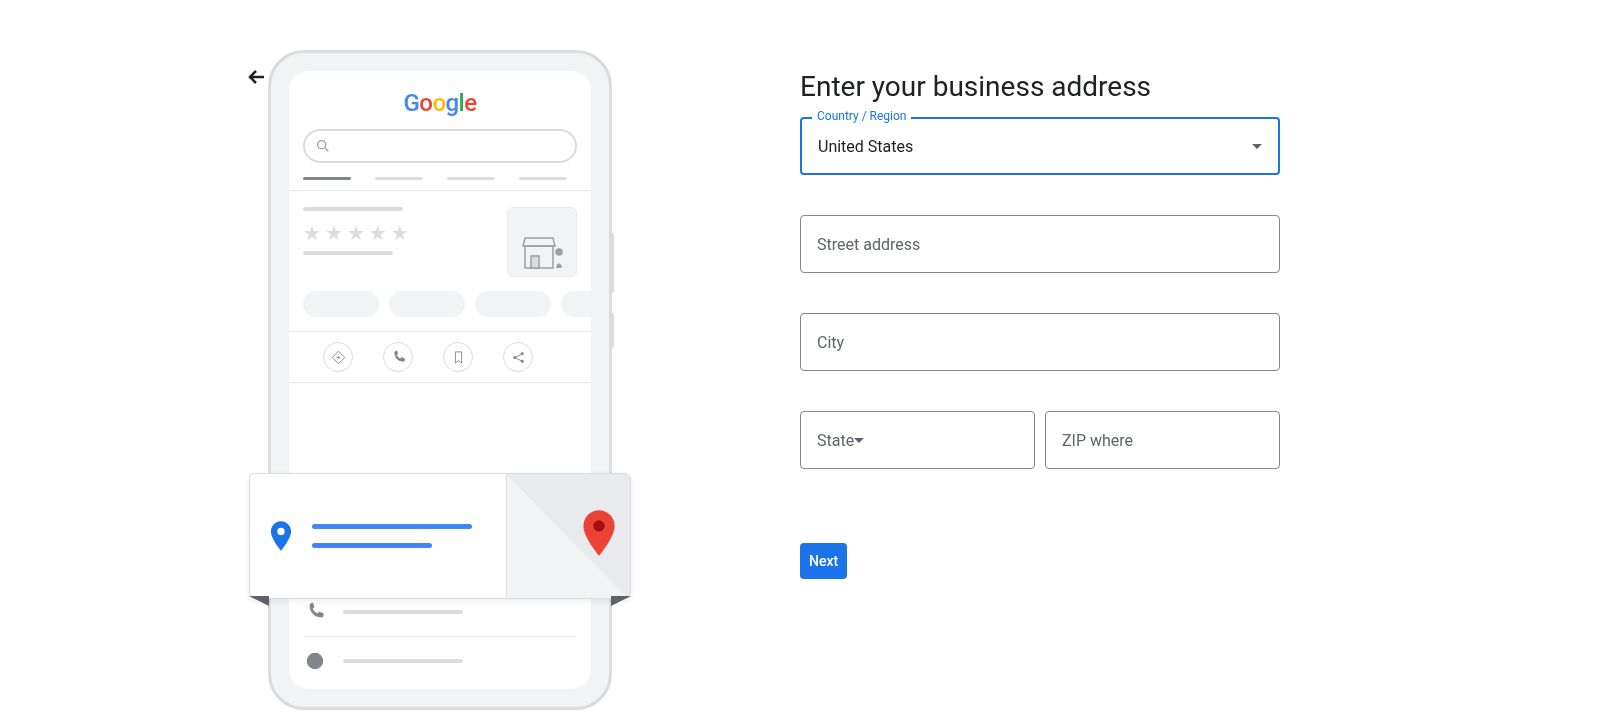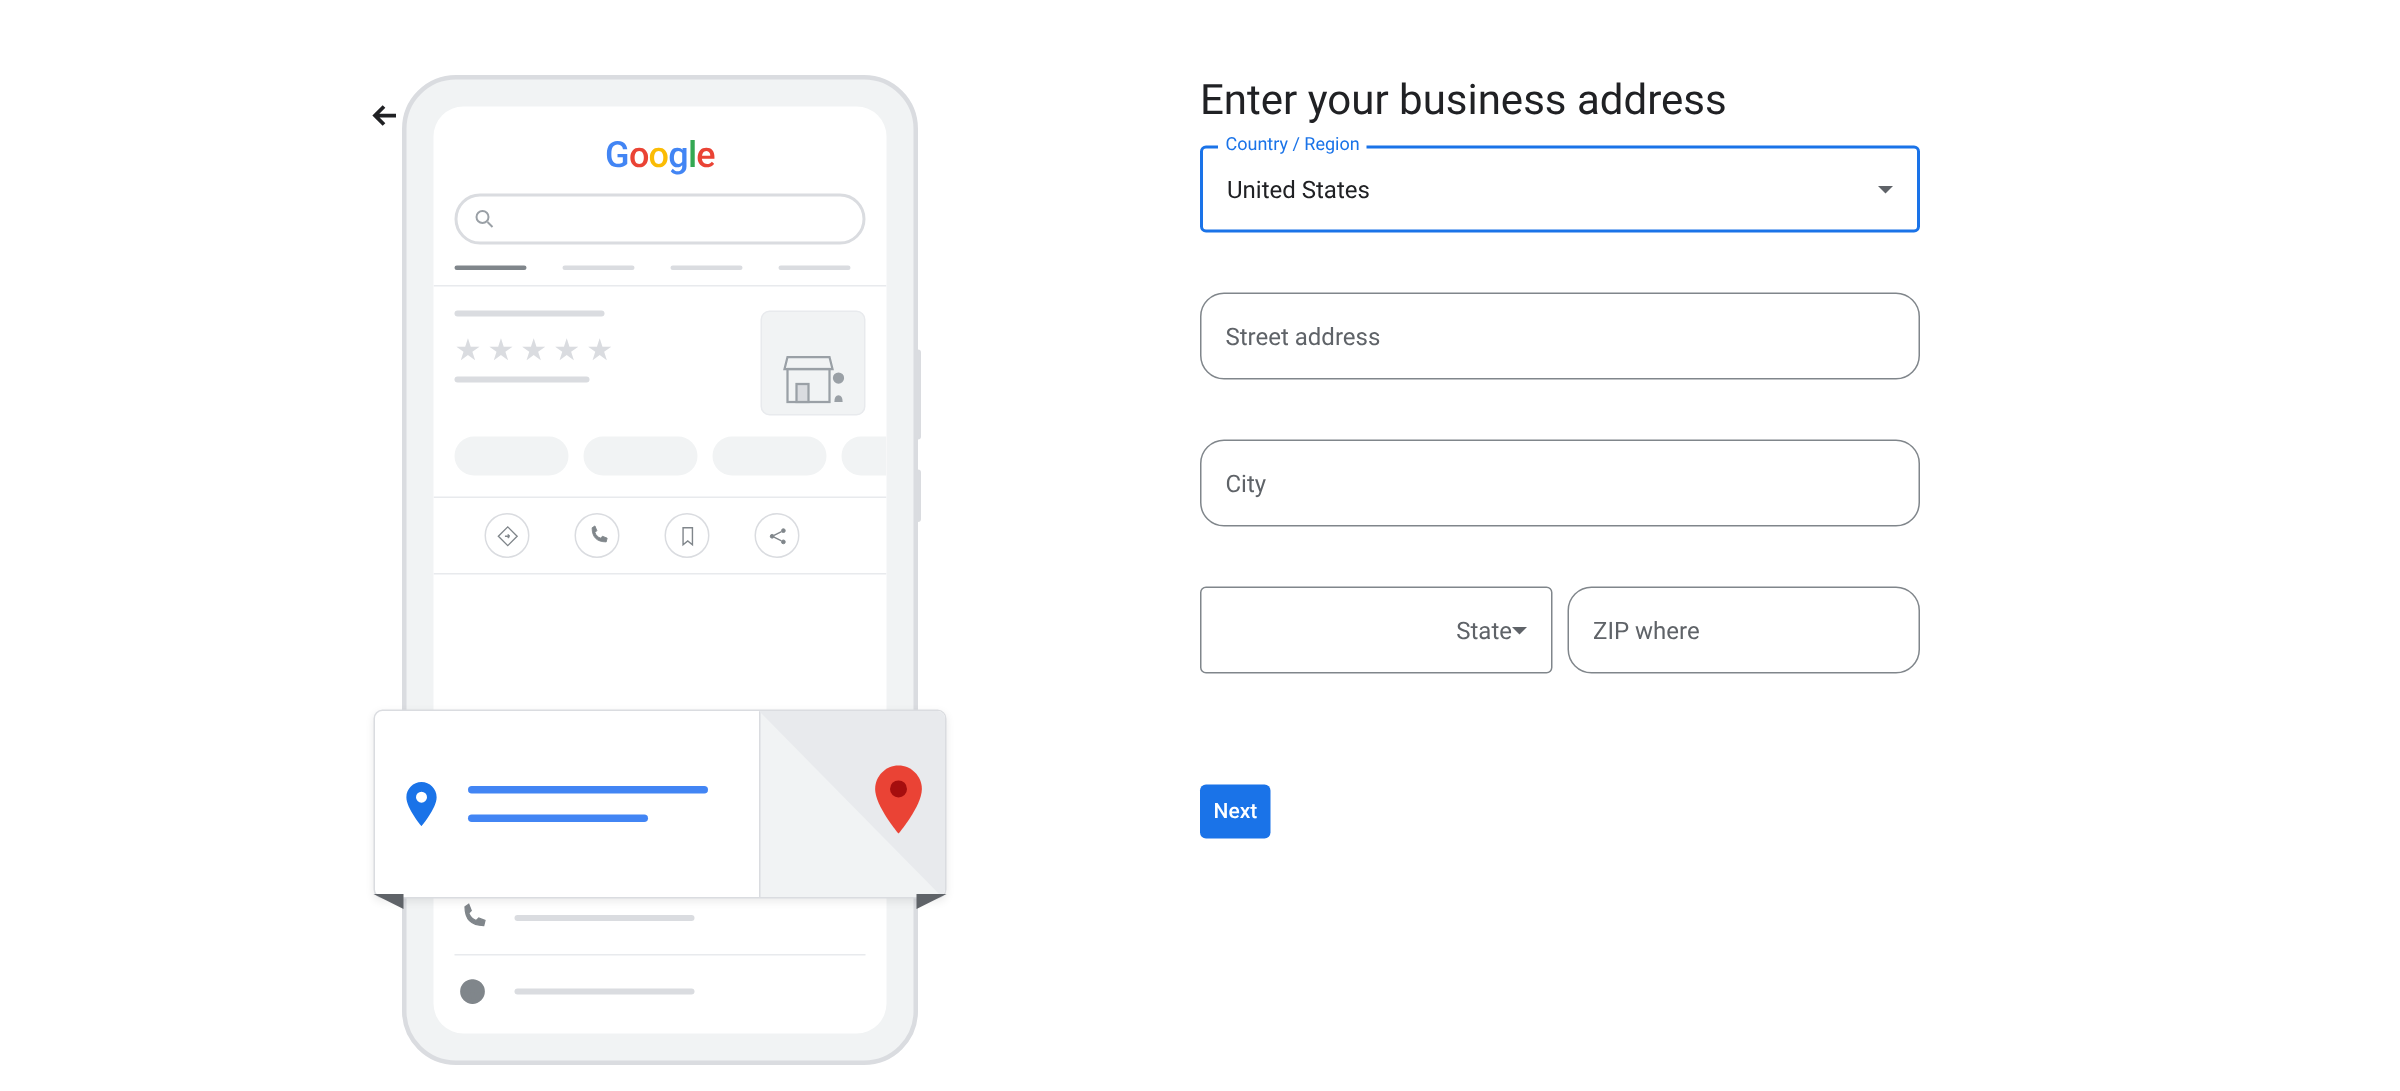--- a/index.html
+++ b/index.html
@@ -62,31 +62,31 @@
 .map-right svg { position: absolute; right: 14px; top: 36px; z-index: 2; }
 
 .info-list { padding: 10px 14px; margin-top: 146px; }
 .info-row { display: flex; align-items: center; gap: 18px; padding: 14px 2px; border-bottom: 1px solid #e8eaed; }
 .info-row:last-child { border-bottom: none; }
 .info-icon { width: 20px; height: 20px; }
 .info-icon svg { width: 20px; height: 20px; fill: #80868b; stroke: #80868b; }
 .info-line { height: 4px; width: 120px; background: #dadce0; border-radius: 2px; }
 
 
-.form-area { max-width: 480px; }
+.form-area { max-width: 480px; margin-top: 20px; }
 .title { font-size: 28px; color: #202124; font-weight: 400; margin-bottom: 14px; }
 .subtitle { font-size: 14px; color: #5f6368; margin-bottom: 42px; }
 .field-group { position: relative; margin-bottom: 40px; }
 .field-label-floating { position: absolute; left: 12px; top: -8px; background: #fff; padding: 0 5px; font-size: 12px; color: #1a73e8; z-index: 2; }
 .select-field { width: 100%; height: 58px; border: 2px solid #1a73e8; border-radius: 4px; padding: 0 16px; font-size: 16px; color: #202124; background: #fff; display: flex; align-items: center; justify-content: space-between; cursor: pointer; }
 .caret { width: 0; height: 0; border-left: 5px solid transparent; border-right: 5px solid transparent; border-top: 5px solid #5f6368; }
-.text-field { width: 100%; height: 58px; border: 1px solid #80868b; border-radius: 16px; padding: 0 16px; font-size: 16px; color: #5f6368; background: #fff; display: flex; align-items: center; }
+.text-field { width: 100%; height: 58px; border: 1px solid #80868b; border-radius: 4px; padding: 0 16px; font-size: 16px; color: #5f6368; background: #fff; display: flex; align-items: center; }
 .row2 { display: flex; gap: 10px; margin-bottom: 40px; }
 .row2 .field-group { margin-bottom: 0; flex: 1; }
-.select-plain { width: 100%; height: 58px; border: 1px solid #80868b; border-radius: 4px; padding: 0 16px; font-size: 16px; color: #5f6368; background: #fff; display: flex; align-items: center; justify-content: flex-end; cursor: pointer; }
+.select-plain { width: 100%; height: 58px; border: 1px solid #80868b; border-radius: 4px; padding: 0 16px; font-size: 16px; color: #5f6368; background: #fff; display: flex; align-items: center; justify-content: flex-start; cursor: pointer; }
 .next-btn { background: #1a73e8; color: #fff; border: none; border-radius: 4px; padding: 10px 9px; font-size: 14px; font-weight: 500; cursor: pointer; margin-top: 34px; }
 </style>
 </head>
 <body>
 
 <div class="container">
   <div class="left-panel">
     <div class="back-btn">
       <svg viewBox="0 0 24 24" fill="none" stroke="#202124" stroke-width="2.5">
           <path d="M19 12H5M11 18l-6-6 6-6"></path>

